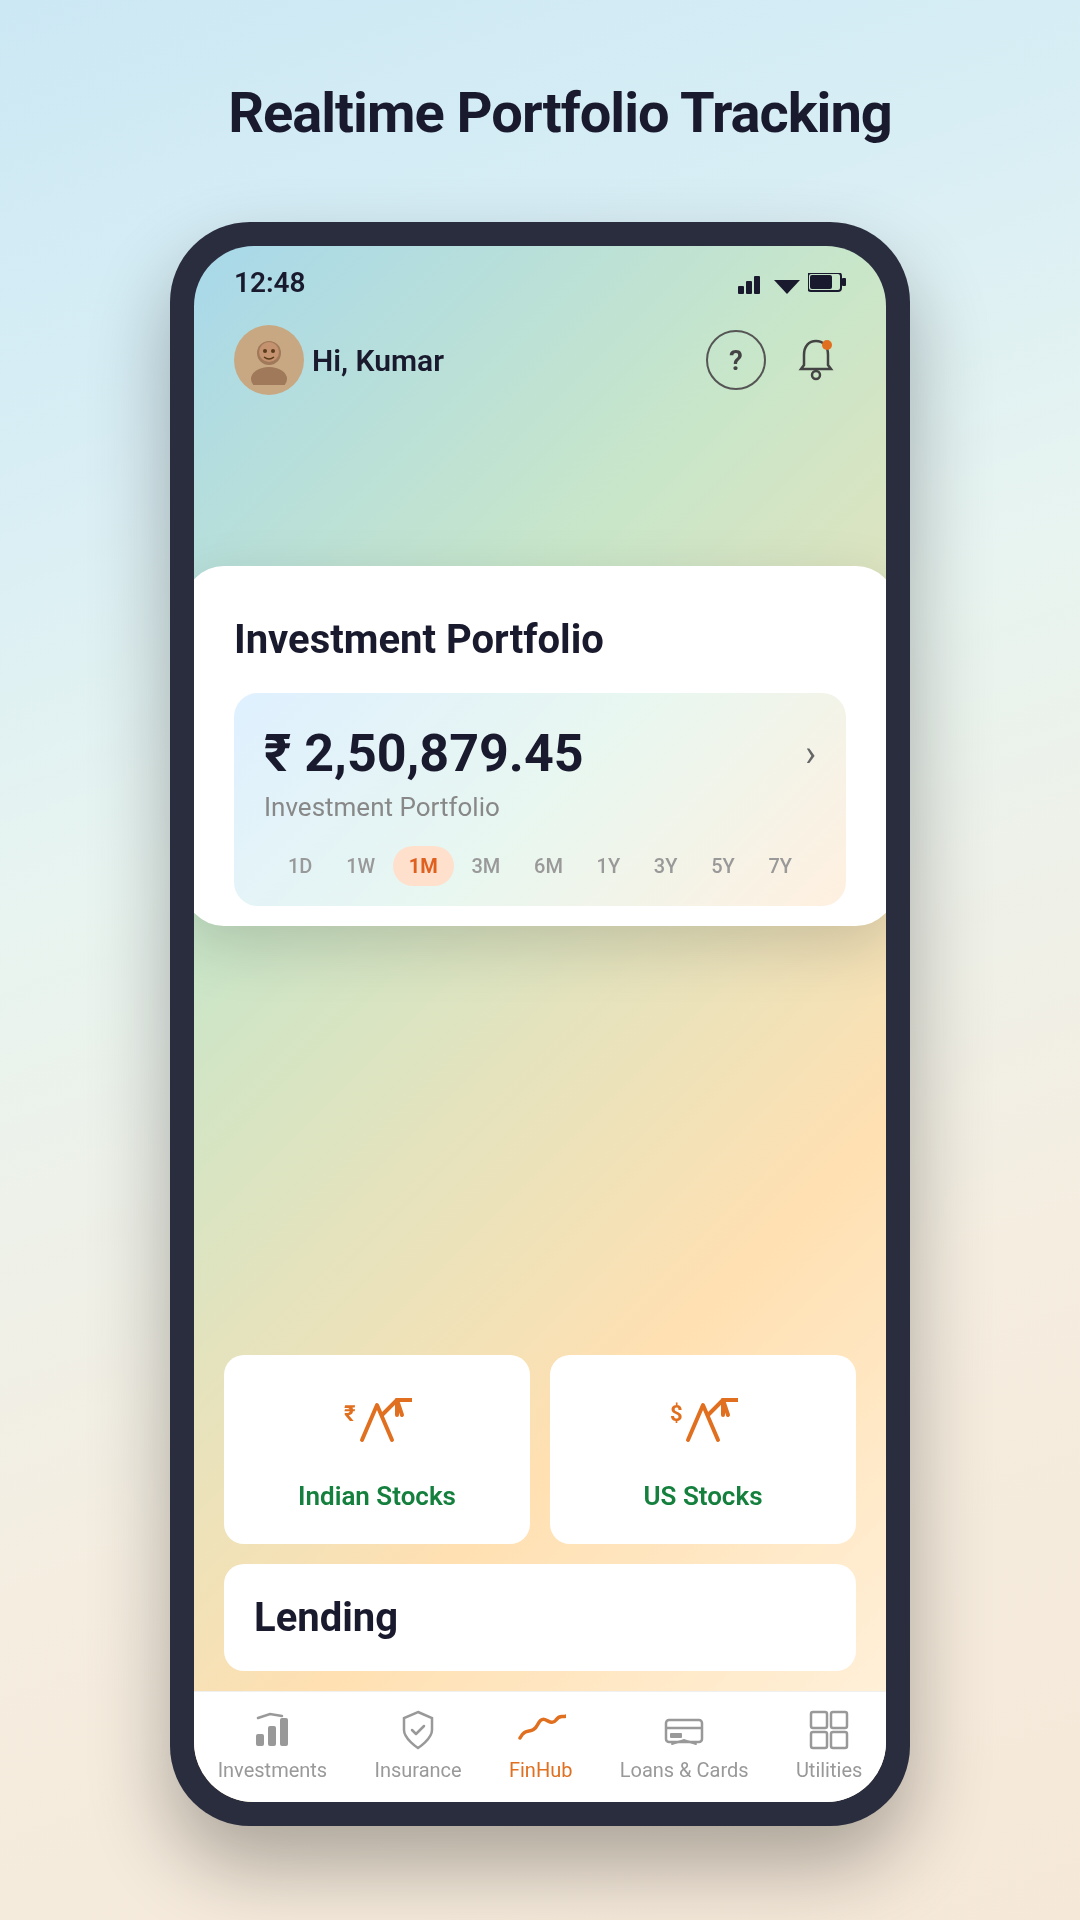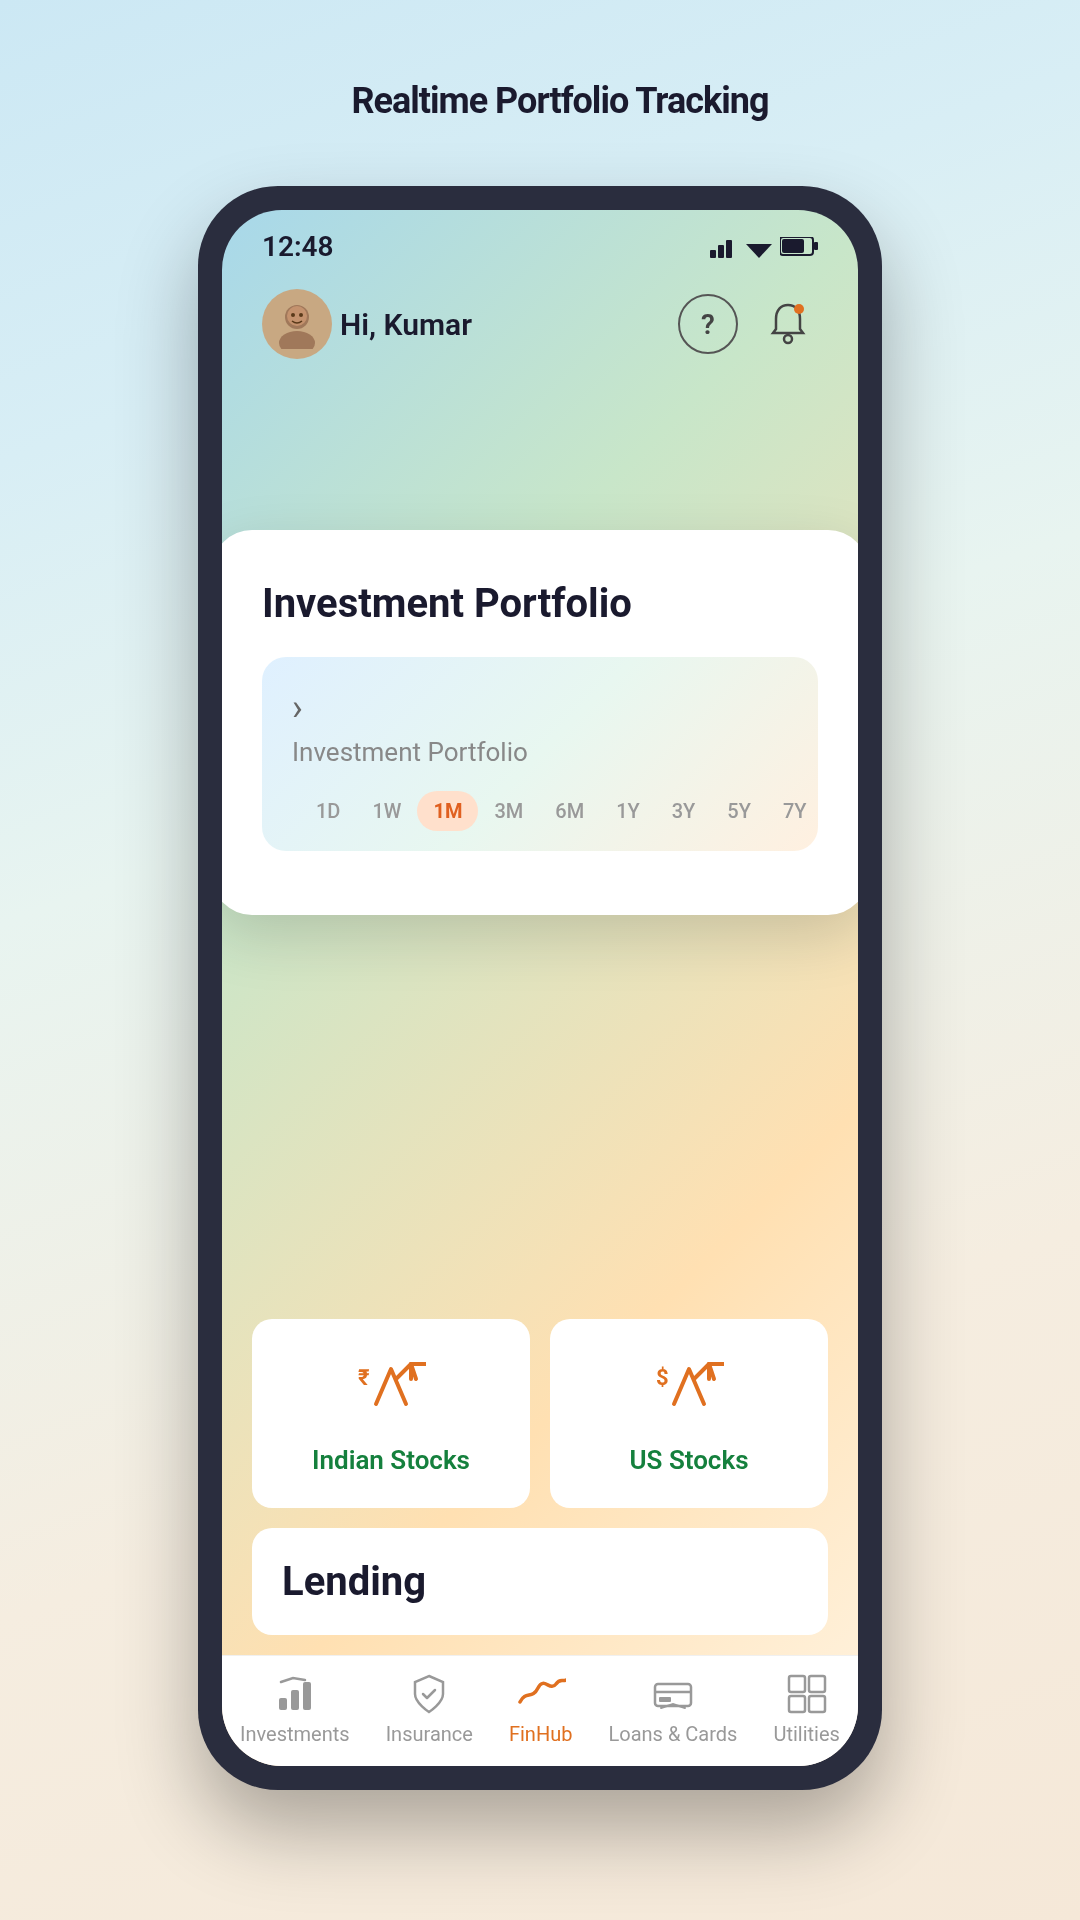--- a/index.html
+++ b/index.html
@@ -9,33 +9,33 @@
       width: 1080px;
       height: 1920px;
       font-family: -apple-system, BlinkMacSystemFont, 'Segoe UI', Roboto, sans-serif;
       background: linear-gradient(160deg, #cce8f4 0%, #d8eef5 20%, #e8f4f0 40%, #f5ede0 70%, #f5e8d8 100%);
       overflow: hidden;
       position: relative;
     }
 
     .page-title {
       text-align: center;
-      font-size: 36px;
+      font-size: 56px;
       font-weight: 700;
       color: #1a1a2e;
       padding-top: 80px;
       padding-bottom: 60px;
       letter-spacing: -1px;
       margin-left: 40px;
     }
 
     
     .phone-mockup {
-      width: 684px;
-      margin: 4px auto;
+      width: 740px;
+      margin: 16px auto;
       position: relative;
     }
 
     .phone-outer {
       background: #2a2d3e;
       border-radius: 80px;
       padding: 24px;
       box-shadow: 0 40px 80px rgba(0,0,0,0.3);
       position: relative;
     }
@@ -122,21 +122,21 @@
       position: absolute;
       top: 320px;
       left: -30px;
       right: -30px;
       z-index: 10;
     }
 
     .portfolio-card {
       background: #ffffff;
       border-radius: 40px;
-      padding: 50px 50px 64px;
+      padding: 50px 50px 20px;
       box-shadow: 0 20px 60px rgba(0,0,0,0.15);
       margin: 0 20px;
     }
 
     .portfolio-title {
       font-size: 40px;
       font-weight: 700;
       color: #1a1a2e;
       margin-bottom: 30px;
     }
@@ -398,20 +398,21 @@
         </div>
       </div>
 
       <div class="portfolio-card-wrapper">
         <div class="portfolio-card">
 
           <div class="portfolio-title">Investment Portfolio</div>
 
           <div class="chart-container">
             <div class="chart-header">
+              <div class="portfolio-value">₹ 2,50,879.45</div>
               <span class="chart-arrow">›</span>
             </div>
             <div class="portfolio-subtitle">Investment Portfolio</div>
 
 
 
             <div class="time-selector">
               <span class="time-btn">1D</span>
               <span class="time-btn">1W</span>
               <span class="time-btn active">1M</span>

